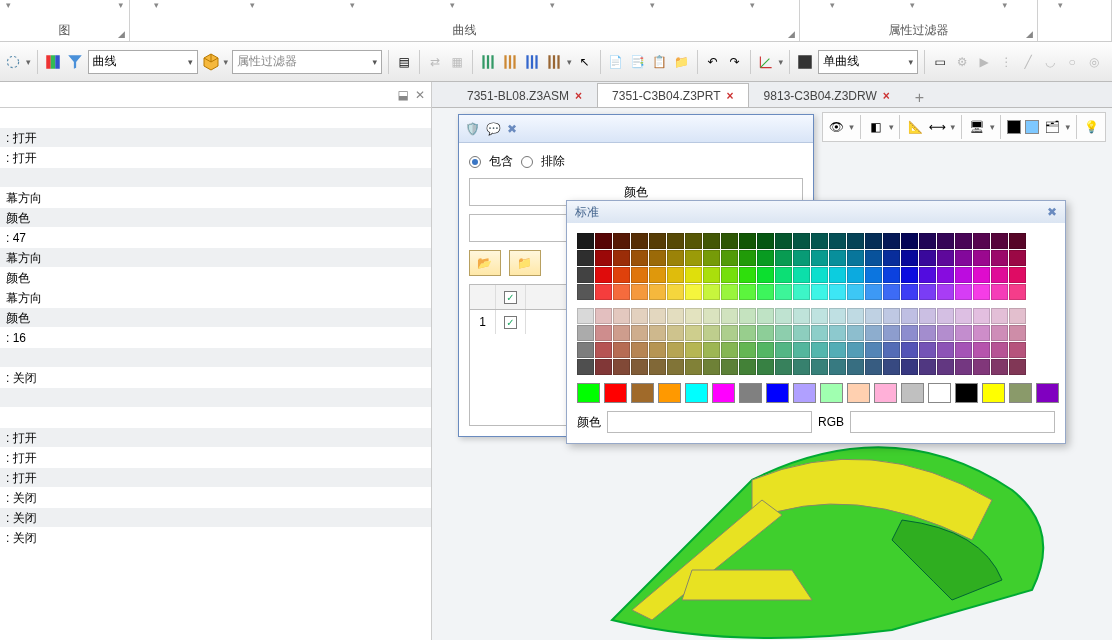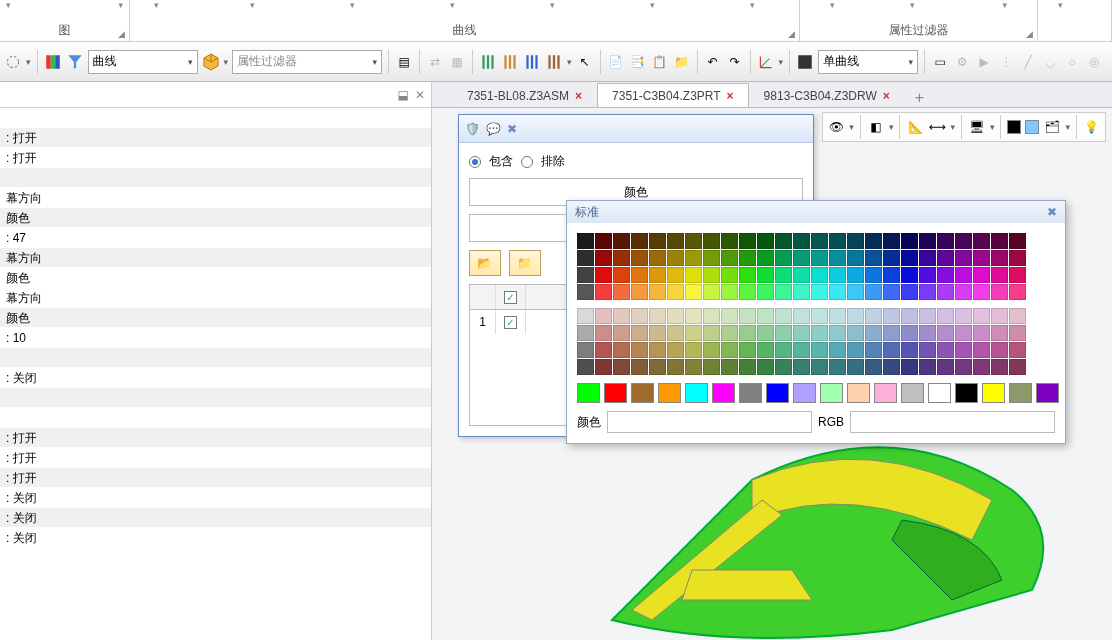--- a/index.html
+++ b/index.html
@@ -236,21 +236,21 @@
         <div class="list-row alt">: 打开</div>
         <div class="list-row">: 打开</div>
         <div class="list-row alt"></div>
         <div class="list-row">幕方向</div>
         <div class="list-row alt">颜色</div>
         <div class="list-row">: 47</div>
         <div class="list-row alt">幕方向</div>
         <div class="list-row">颜色</div>
         <div class="list-row">幕方向</div>
         <div class="list-row alt">颜色</div>
-        <div class="list-row">: 10</div>
+        <div class="list-row">: 16</div>
         <div class="list-row alt"></div>
         <div class="list-row">: 关闭</div>
         <div class="list-row alt"></div>
         <div class="list-row"></div>
         <div class="list-row alt">: 打开</div>
         <div class="list-row">: 打开</div>
         <div class="list-row alt">: 打开</div>
         <div class="list-row">: 关闭</div>
         <div class="list-row alt">: 关闭</div>
         <div class="list-row">: 关闭</div>

